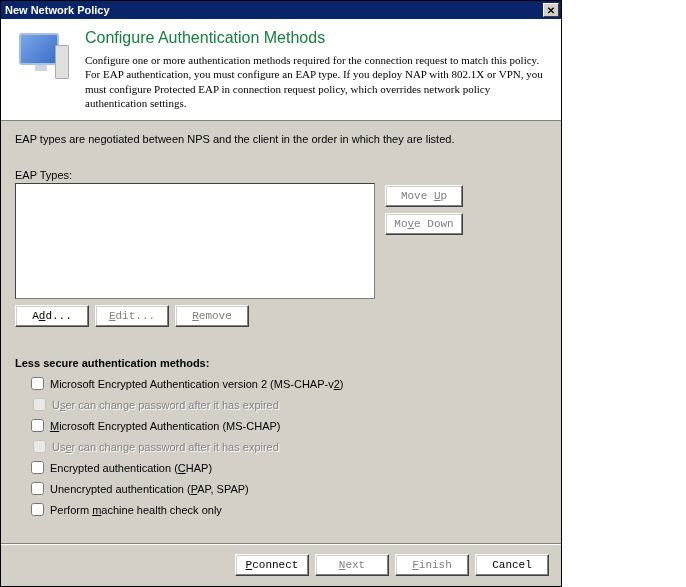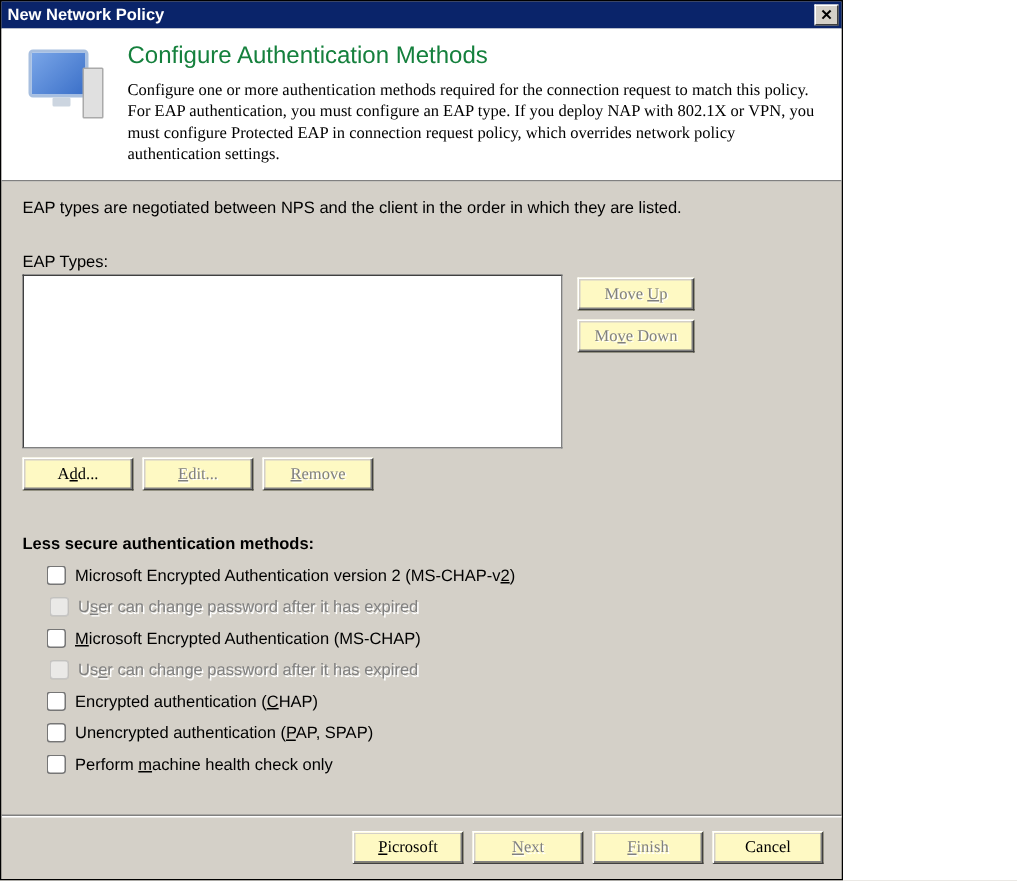--- a/index.html
+++ b/index.html
@@ -122,26 +122,26 @@
   }
   .side-buttons {
     display: flex;
     flex-direction: column;
     gap: 6px;
     padding-top: 2px;
   }
   .btn {
     min-width: 78px;
     height: 22px;
-    background: #fef9c3;
+    background: #ffffff;
     border: 1px solid #fff;
     border-right-color:#404040;
     border-bottom-color:#404040;
     box-shadow: inset -1px -1px 0 #808080, inset 1px 1px 0 #d4d0c8;
-    font-family: Liberation Serif, serif;
+    font-family: Liberation Mono, monospace;
     font-size: 11px;
     cursor: pointer;
     padding:0 6px;
   }
   .btn[disabled]{
     color:#808080;
     text-shadow:1px 1px 0 #fff;
     cursor:default;
   }
   .btn .u{ text-decoration: underline; }
@@ -266,21 +266,21 @@
 
     <div class="chk-row">
       <input type="checkbox" style="">
       <label><span>Perform </span><span class="u">m</span><span>achine health check only</span></label>
     </div>
 
   </div>
 
   <div class="footer">
     <button class="btn">
-      <span></span><span class="u">P</span><span>icrosoft</span>
+      <span></span><span class="u">P</span><span>connect</span>
     </button>
     <button class="btn" disabled="">
       <span></span><span class="u">N</span><span>ext</span>
     </button>
     <button class="btn" disabled="">
       <span></span><span class="u">F</span><span>inish</span>
     </button>
     <button class="btn">Cancel</button>
   </div>
 </div>

